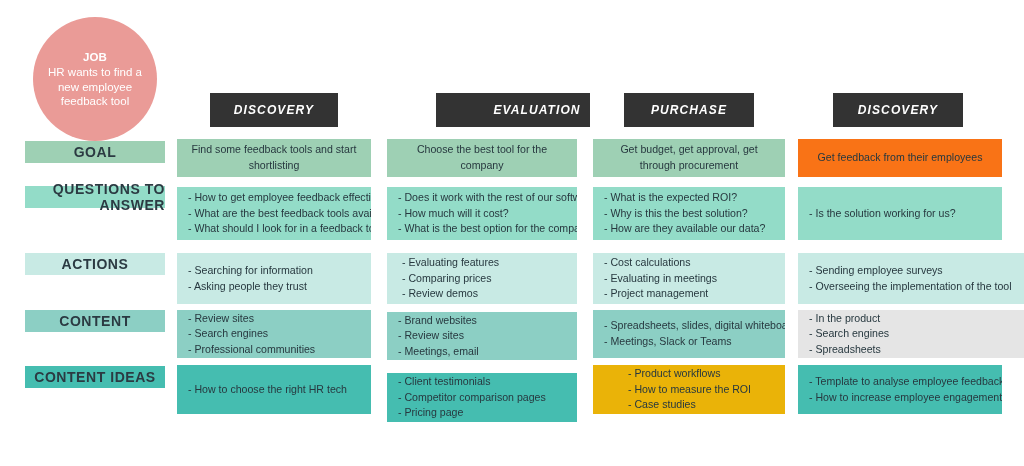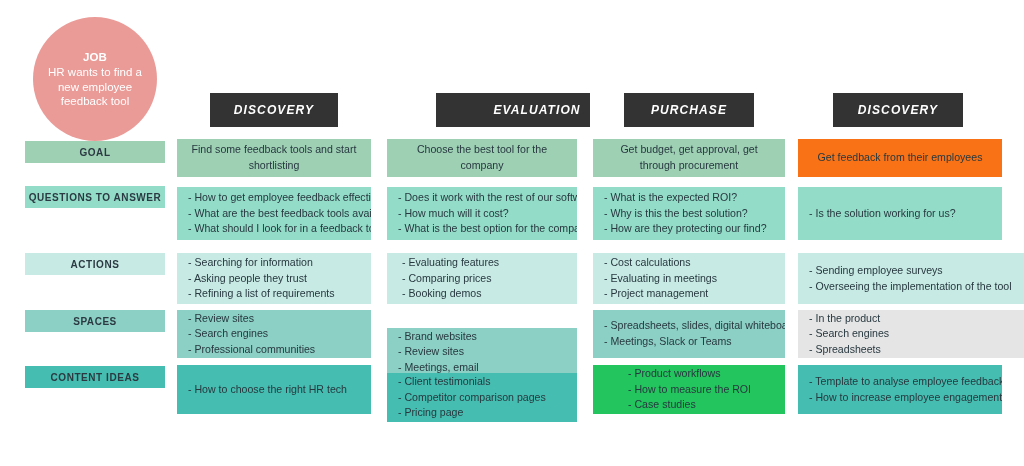--- a/index.html
+++ b/index.html
@@ -75,22 +75,22 @@
     left: 0;
     width: 1024px;
   }
   .row-label {
     position: absolute;
     left: 25px;
     width: 140px;
     display: flex;
     align-items: center;
     justify-content: center;
-    text-align: left;
-    font-size: 10px;
+    text-align: right;
+    font-size: 14px;
     font-weight: bold;
     letter-spacing: .55px;
     color: #2b3a42;
     height: 22px;
   }
   .cell {
     position: absolute;
     box-sizing: border-box;
     padding: 7px 11px;
     font-size: 10.6px;
@@ -148,56 +148,55 @@
         <div class="line">- What should I look for in a feedback tool?</div>
       </div>
       <div class="cell" style="left: 387px; width: 190px; top: 187px; height: 53px; background: rgb(147, 220, 200);">
         <div class="line">- Does it work with the rest of our software?</div>
         <div class="line">- How much will it cost?</div>
         <div class="line">- What is the best option for the company?</div>
       </div>
       <div class="cell" style="left: 593px; width: 192px; top: 187px; height: 53px; background: rgb(147, 220, 200);">
         <div class="line">- What is the expected ROI?</div>
         <div class="line">- Why is this the best solution?</div>
-        <div class="line">- How are they protecting our find?</div>
+        <div class="line">- How are they available our data?</div>
       </div>
       <div class="cell" style="left: 798px; width: 204px; top: 187px; height: 53px; background: rgb(147, 220, 200);">
         <div class="line">- Is the solution working for us?</div>
       </div>
     </div>
     <div class="row" style="top: 0px;">
       <div class="row-label" style="top: 253px; background: rgb(200, 234, 228);">ACTIONS</div>
       <div class="cell" style="left: 177px; width: 194px; top: 253px; height: 51px; background: rgb(200, 234, 228);">
         <div class="line">- Searching for information</div>
         <div class="line">- Asking people they trust</div>
-        <div class="line">- Refining a list of requirements</div>
       </div>
       <div class="cell" style="left: 387px; width: 190px; top: 253px; height: 51px; background: rgb(200, 234, 228); padding-left: 15px;">
         <div class="line">- Evaluating features</div>
         <div class="line">- Comparing prices</div>
-        <div class="line">- Booking demos</div>
+        <div class="line">- Review demos</div>
       </div>
       <div class="cell" style="left: 593px; width: 192px; top: 253px; height: 51px; background: rgb(200, 234, 228);">
         <div class="line">- Cost calculations</div>
         <div class="line">- Evaluating in meetings</div>
         <div class="line">- Project management</div>
       </div>
       <div class="cell" style="left: 798px; width: 236px; top: 253px; height: 51px; background: rgb(200, 234, 228);">
         <div class="line">- Sending employee surveys</div>
         <div class="line">- Overseeing the implementation of the tool</div>
       </div>
     </div>
     <div class="row" style="top: 0px;">
-      <div class="row-label" style="top: 310px; background: rgb(140, 207, 196);">SPACES</div>
+      <div class="row-label" style="top: 310px; background: rgb(140, 207, 196);">CONTENT</div>
       <div class="cell" style="left: 177px; width: 194px; top: 310px; height: 48px; background: rgb(140, 207, 196);">
         <div class="line">- Review sites</div>
         <div class="line">- Search engines</div>
         <div class="line">- Professional communities</div>
       </div>
-      <div class="cell" style="left: 387px; width: 190px; top: 328px; height: 48px; background: rgb(140, 207, 196);">
+      <div class="cell" style="left: 387px; width: 190px; top: 312px; height: 48px; background: rgb(140, 207, 196);">
         <div class="line">- Brand websites</div>
         <div class="line">- Review sites</div>
         <div class="line">- Meetings, email</div>
       </div>
       <div class="cell" style="left: 593px; width: 192px; top: 310px; height: 48px; background: rgb(140, 207, 196);">
         <div class="line">- Spreadsheets, slides, digital whiteboards</div>
         <div class="line">- Meetings, Slack or Teams</div>
       </div>
       <div class="cell" style="left: 798px; width: 236px; top: 310px; height: 48px; background: #e5e5e5;">
         <div class="line">- In the product</div>
@@ -208,21 +207,21 @@
     <div class="row" style="top: 0px;">
       <div class="row-label" style="top: 366px; background: rgb(69, 189, 176);">CONTENT IDEAS</div>
       <div class="cell" style="left: 177px; width: 194px; top: 365px; height: 49px; background: rgb(69, 189, 176);">
         <div class="line">- How to choose the right HR tech</div>
       </div>
       <div class="cell" style="left: 387px; width: 190px; top: 365px; height: 49px; background: rgb(69, 189, 176); margin-top: 8px;">
         <div class="line">- Client testimonials</div>
         <div class="line">- Competitor comparison pages</div>
         <div class="line">- Pricing page</div>
       </div>
-      <div class="cell" style="left: 593px; width: 192px; top: 365px; height: 49px; background: #22c55e; padding-left: 35px;">
+      <div class="cell" style="left: 593px; width: 192px; top: 365px; height: 49px; background: #eab308; padding-left: 35px;">
         <div class="line">- Product workflows</div>
         <div class="line">- How to measure the ROI</div>
         <div class="line">- Case studies</div>
       </div>
       <div class="cell" style="left: 798px; width: 204px; top: 365px; height: 49px; background: rgb(69, 189, 176);">
         <div class="line">- Template to analyse employee feedback</div>
         <div class="line">- How to increase employee engagement</div>
       </div>
     </div>
   </div>

